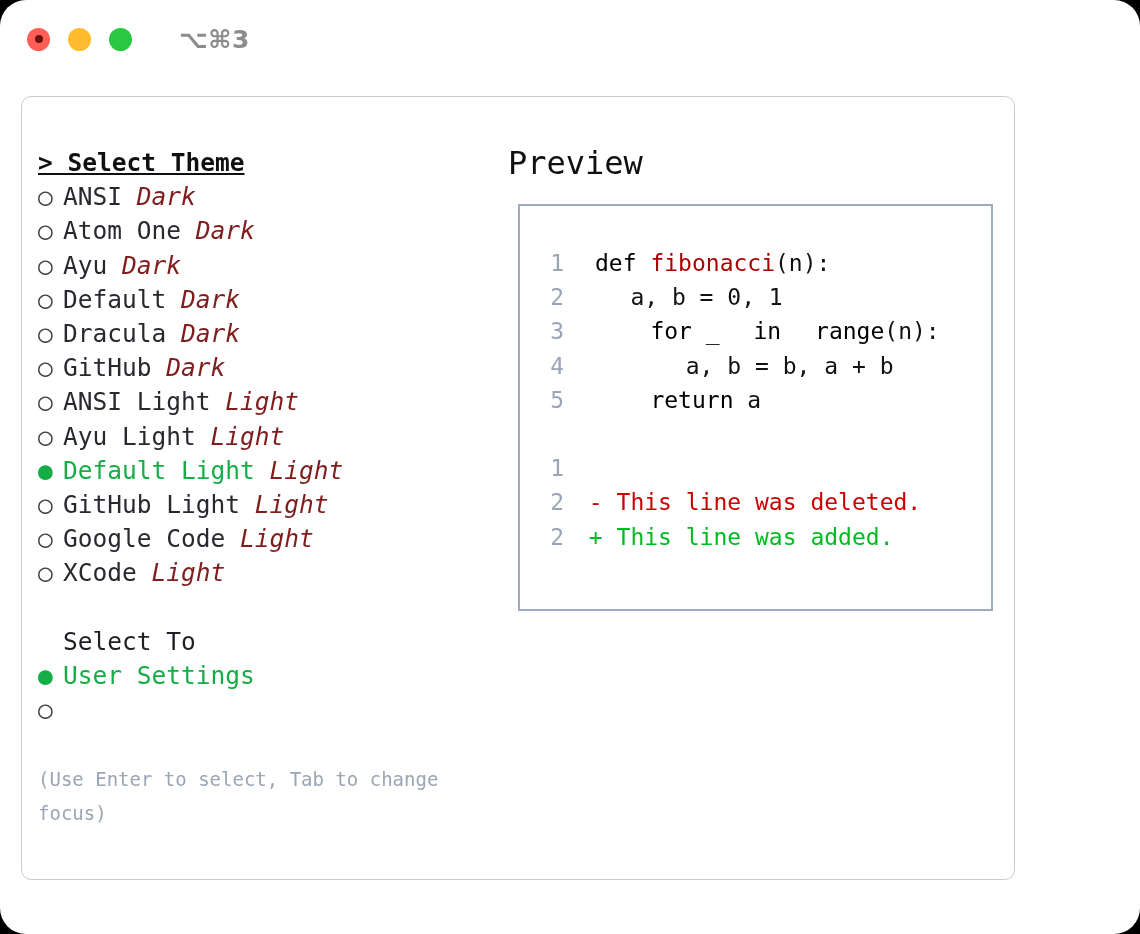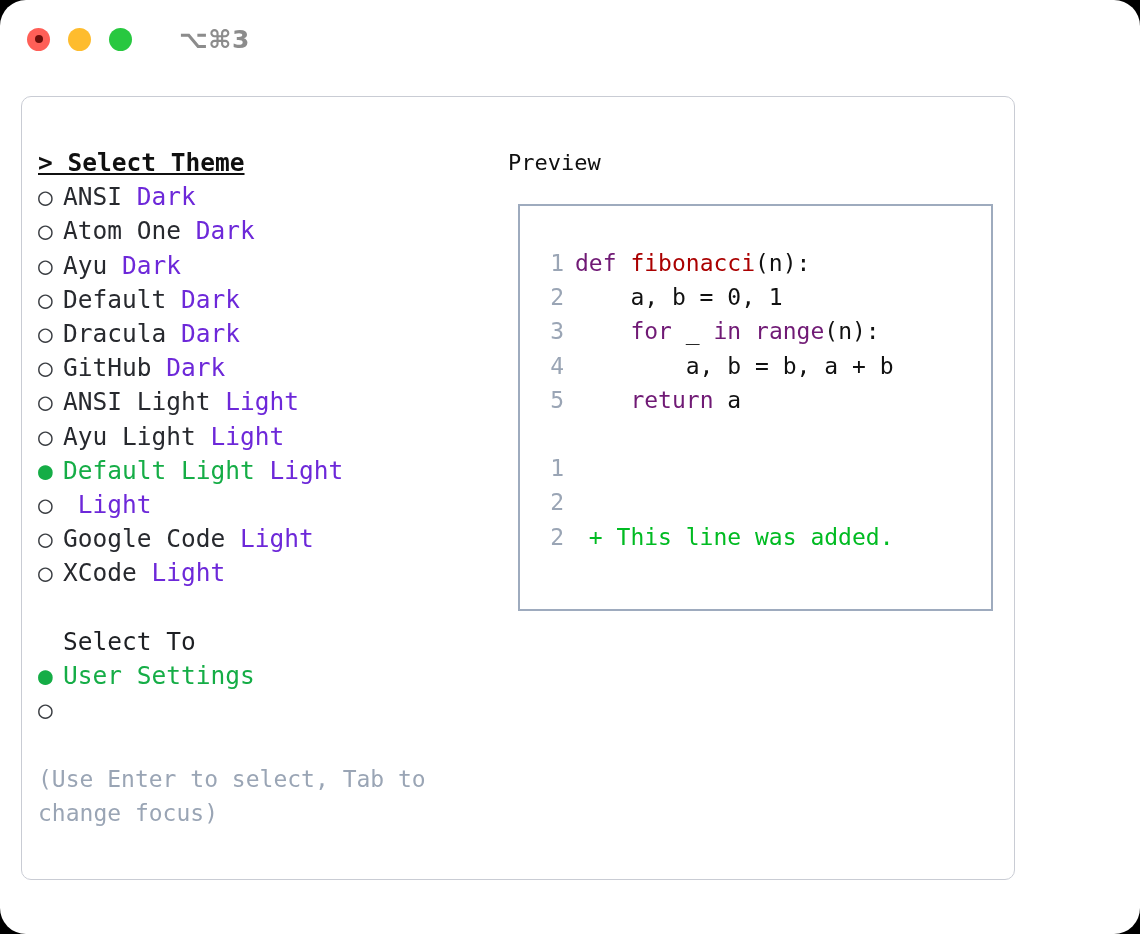--- a/index.html
+++ b/index.html
@@ -108,48 +108,48 @@
     color: #27292e;
   }
   .marker {
     width: 25px;
     flex: 0 0 25px;
     color: #3a3d42;
   }
   .opt-row.selected .marker { color: #15ad46; }
   .opt-label { color: #27292e; }
   .opt-row.selected .opt-label { color: #15ad46; }
-  .opt-variant { color: #6d28d9; }
+  .opt-variant { color: #7f1d1d; font-style: italic; }
 
   .group-header {
     font-size: 24.5px;
     line-height: 34.2px;
     color: #1d1f23;
     white-space: pre;
     padding-left: 25px;
   }
 
   .spacer-row { height: 34.2px; }
 
   .hint {
-    font-size: 23px;
+    font-size: 19px;
     line-height: 34.2px;
     color: #9aa5b5;
     width: 410px;
   }
 
   
   .right-col {
     flex: 1;
     padding: 49px 0 0 0;
     box-sizing: border-box;
     position: relative;
   }
   .preview-title {
-    font-size: 22px;
+    font-size: 32px;
     color: #101010;
     line-height: 34.2px;
     margin-left: 6px;
     white-space: pre;
   }
   .preview-box {
     position: absolute;
     left: 16px;
     top: 107px;
     width: 475px;
@@ -168,21 +168,21 @@
   }
   .lineno {
     width: 30px;
     flex: 0 0 30px;
     text-align: right;
     color: #9aa5b5;
     margin-right: 11px;
   }
   .code-text { white-space: pre; }
 
-  .tok-kw   { color: #701a75; }
+  .tok-kw   { color: #000000; margin-left: 20px; }
   .tok-fn   { color: #aa0000; }
   .tok-plain{ color: #111111; }
   .tok-ctx  { color: #7d7d7d; }
   .tok-del  { color: #cc0000; }
   .tok-add  { color: #00bb22; }
 
   .blank-line { height: 34.2px; }
 </style>
 </head>
 <body>
@@ -206,21 +206,21 @@
         <div id="theme-list">
             <div class="opt-row"><span class="marker">○</span><span class="opt-label">ANSI</span><span class="opt-variant"> Dark</span></div>
             <div class="opt-row"><span class="marker">○</span><span class="opt-label">Atom One</span><span class="opt-variant"> Dark</span></div>
             <div class="opt-row"><span class="marker">○</span><span class="opt-label">Ayu</span><span class="opt-variant"> Dark</span></div>
             <div class="opt-row"><span class="marker">○</span><span class="opt-label">Default</span><span class="opt-variant"> Dark</span></div>
             <div class="opt-row"><span class="marker">○</span><span class="opt-label">Dracula</span><span class="opt-variant"> Dark</span></div>
             <div class="opt-row"><span class="marker">○</span><span class="opt-label">GitHub</span><span class="opt-variant"> Dark</span></div>
             <div class="opt-row"><span class="marker">○</span><span class="opt-label">ANSI Light</span><span class="opt-variant"> Light</span></div>
             <div class="opt-row"><span class="marker">○</span><span class="opt-label">Ayu Light</span><span class="opt-variant"> Light</span></div>
             <div class="opt-row selected"><span class="marker">●</span><span class="opt-label">Default Light</span><span class="opt-variant"> Light</span></div>
-            <div class="opt-row"><span class="marker">○</span><span class="opt-variant"> Light</span></div>
+            <div class="opt-row"><span class="marker">○</span><span class="opt-label">GitHub Light</span><span class="opt-variant"> Light</span></div>
             <div class="opt-row"><span class="marker">○</span><span class="opt-label">Google Code</span><span class="opt-variant"> Light</span></div>
             <div class="opt-row"><span class="marker">○</span><span class="opt-label">XCode</span><span class="opt-variant"> Light</span></div>
           </div>
         <div class="spacer-row"></div>
         <div class="group-header">Select To</div>
         <div id="apply-list">
             <div class="opt-row selected"><span class="marker">●</span><span class="opt-label">User Settings</span></div>
             <div class="opt-row"><span class="marker">○</span></div>
           </div>
         <div class="spacer-row"></div>
@@ -233,21 +233,21 @@
           <div id="code-block">
               <div class="code-line"><span class="lineno">1</span><span class="code-text"><span class="tok-kw">def </span><span class="tok-fn">fibonacci</span><span class="tok-plain">(n):</span></span></div>
               <div class="code-line"><span class="lineno">2</span><span class="code-text"><span class="tok-plain">    a, b = 0, 1</span></span></div>
               <div class="code-line"><span class="lineno">3</span><span class="code-text"><span class="tok-plain">    </span><span class="tok-kw">for</span><span class="tok-plain"> _ </span><span class="tok-kw">in</span><span class="tok-plain"> </span><span class="tok-kw">range</span><span class="tok-plain">(n):</span></span></div>
               <div class="code-line"><span class="lineno">4</span><span class="code-text"><span class="tok-plain">        a, b = b, a + b</span></span></div>
               <div class="code-line"><span class="lineno">5</span><span class="code-text"><span class="tok-plain">    </span><span class="tok-kw">return</span><span class="tok-plain"> a</span></span></div>
             </div>
           <div class="blank-line"></div>
           <div id="diff-block">
               <div class="code-line"><span class="lineno">1</span></div>
-              <div class="code-line"><span class="lineno">2</span></div>
+              <div class="code-line"><span class="lineno">2</span><span class="code-text"><span class="tok-del"> - This line was deleted.</span></span></div>
               <div class="code-line"><span class="lineno">2</span><span class="code-text"><span class="tok-add"> + This line was added.</span></span></div>
             </div>
         </div>
       </div>
 
     </div>
   </div>
 </div>
 
 </body></html>

